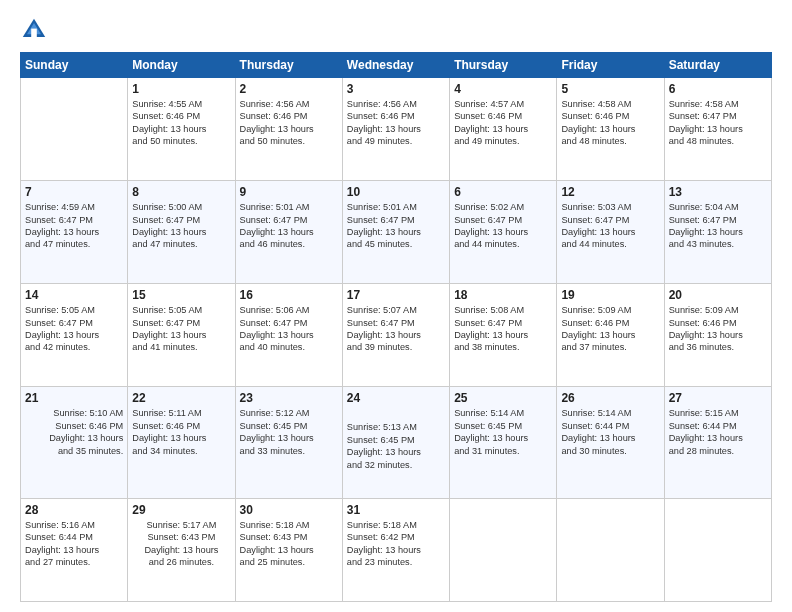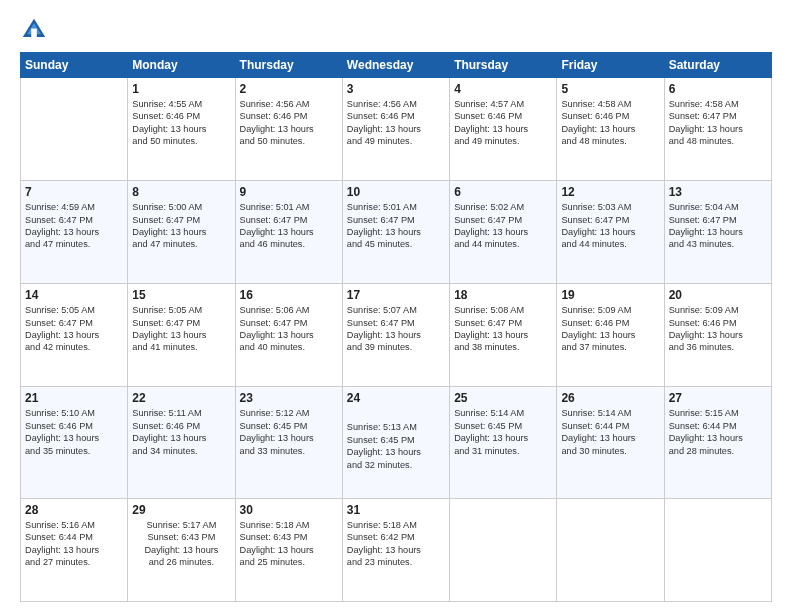--- a/index.html
+++ b/index.html
@@ -287,21 +287,21 @@
             <span class="day-num">20</span>
             <div class="cell-info" style="white-space: pre-line;">Sunrise: 5:09 AM
 Sunset: 6:46 PM
 Daylight: 13 hours
 and 36 minutes.</div>
           </td>
         </tr>
         <tr>
           <td>
             <span class="day-num">21</span>
-            <div class="cell-info" style="white-space: pre-line;">Sunrise: 5:10 AM
+            <div class="cell-info" style="white-space: pre-line; text-align: right;">Sunrise: 5:10 AM
 Sunset: 6:46 PM
 Daylight: 13 hours
 and 35 minutes.</div>
           </td>
           <td>
             <span class="day-num">22</span>
             <div class="cell-info" style="white-space: pre-line;">Sunrise: 5:11 AM
 Sunset: 6:46 PM
 Daylight: 13 hours
 and 34 minutes.</div>

